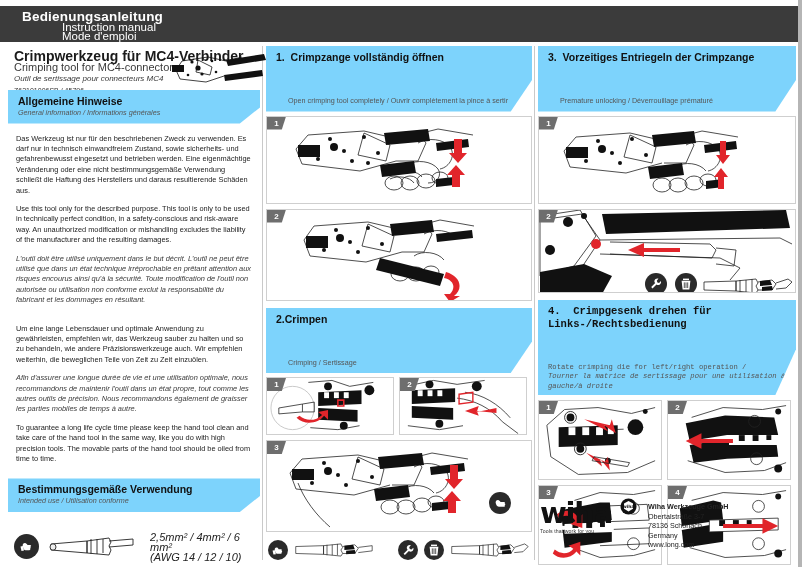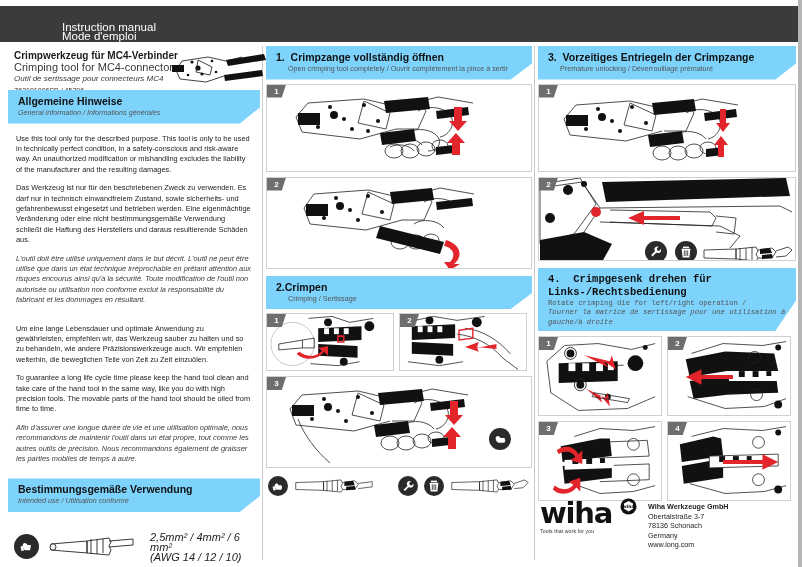--- a/index.html
+++ b/index.html
@@ -18,21 +18,21 @@
   .col1{left:8px;width:252px;}
   .col2{left:266px;width:266px;}
   .col3{left:538px;width:258px;}
   .vline{position:absolute;top:46px;width:1px;height:514px;background:#c9c9c9;}
 
   
   .sechead{position:relative;background:#7dd3fc;padding:5px 10px 6px 10px;
     clip-path:polygon(0 0, 100% 0, 100% 52%, 92% 100%, 0 100%);}
   .sechead .t{font-size:10.5px;font-weight:bold;color:#111;line-height:13px;}
   .sechead .s{font-size:7.2px;color:#555;line-height:9.5px;font-style:italic;}
-  .sechead .s.nonital{font-style:normal;}
+  .sechead .s.nonital{font-style:normal;margin-top:32px;}
 
   
   .txt{font-size:7.4px;line-height:10.4px;color:#222;margin:0 0 8px 0;}
   .txt.it{font-style:italic;color:#3a3a3a;}
   .pad{padding:10px 8px 0 8px;}
 
   
   .userow{display:flex;align-items:center;padding:8px 6px;gap:8px;}
   .badge{width:25px;height:25px;border-radius:50%;background:#2a2a2a;flex:0 0 25px;position:relative;}
   .badge svg{position:absolute;left:3px;top:3px;}
@@ -58,32 +58,33 @@
   .addr{font-size:7.2px;line-height:9.6px;color:#222;padding-top:4px;}
   .addr .n{font-weight:bold;}
   .hexmark{display:inline-block;vertical-align:8px;margin-left:3px;}
 </style>
 </head>
 <body>
 
 <div class="page">
 
   <div class="banner">
+    <div class="b1">Bedienungsanleitung</div>
     <div class="b2">Instruction manual</div>
     <div class="b3">Mode d'emploi</div>
   </div>
 
   <div class="vline" style="left:262px;"></div>
   <div class="vline" style="left:534px;"></div>
 
   <div class="col col1">
 
     <div style="position:relative;height:44px;">
       <div style="padding:4px 0 0 6px;">
-        <div style="font-size:10px;font-weight:bold;line-height:12px;">Crimpwerkzeug für MC4-Verbinder</div>
+        <div style="font-size:14px;font-weight:bold;line-height:12px;">Crimpwerkzeug für MC4-Verbinder</div>
         <div style="font-size:11px;color:#3a3a3a;line-height:11px;">Crimping tool for MC4-connectors</div>
         <div style="font-size:8px;color:#3a3a3a;font-style:italic;line-height:11px;">Outil de sertissage pour connecteurs MC4</div>
         <div style="font-size:7px;color:#333;margin-top:3px;">Z62101006SB / 45796</div>
       </div>
 
       <svg width="100" height="42" viewBox="0 0 100 42" style="position:absolute;left:160px;top:2px;">
         <g fill="none" stroke="#111" stroke-width="0.8">
           <path d="M8 22 L14 13 L40 9 L58 13 L74 9"></path>
           <path d="M8 22 L12 31 L38 34 L56 28"></path>
           <path d="M30 12 L44 19 L42 27 L28 24 Z"></path>
@@ -101,27 +102,27 @@
         <path d="M56 27 L94 22 L95 28 L57 33 Z" fill="#111"></path>
       </svg>
     </div>
 
     <div class="sechead">
       <div class="t">Allgemeine Hinweise</div>
       <div class="s">General information / Informations générales</div>
     </div>
 
     <div class="pad">
+      <p class="txt">Das Werkzeug ist nur für den beschriebenen Zweck zu verwenden. Es darf nur in technisch einwandfreiem Zustand, sowie sicherheits- und gefahrenbewusst eingesetzt und betrieben werden. Eine eigenmächtige Veränderung oder eine nicht bestimmungsgemäße Verwendung schließt die Haftung des Herstellers und daraus resultierende Schäden aus.</p>
       <p class="txt">Use this tool only for the described purpose. This tool is only to be used in technically perfect condition, in a safety-conscious and risk-aware way. An unauthorized modification or mishandling excludes the liability of the manufacturer and the resulting damages.</p>
-      <p class="txt">Das Werkzeug ist nur für den beschriebenen Zweck zu verwenden. Es darf nur in technisch einwandfreiem Zustand, sowie sicherheits- und gefahrenbewusst eingesetzt und betrieben werden. Eine eigenmächtige Veränderung oder eine nicht bestimmungsgemäße Verwendung schließt die Haftung des Herstellers und daraus resultierende Schäden aus.</p>
       <p class="txt it">L'outil doit être utilisé uniquement dans le but décrit. L'outil ne peut être utilisé que dans un état technique irréprochable en prêtant attention aux risques encourus ainsi qu'à la sécurité. Toute modification de l'outil non autorisée ou utilisation non conforme exclut la responsabilité du fabricant et les dommages en résultant.</p>
       <div style="height:10px;"></div>
       <p class="txt">Um eine lange Lebensdauer und optimale Anwendung zu gewährleisten, empfehlen wir, das Werkzeug sauber zu halten und so zu behandeln, wie andere Präzisionswerkzeuge auch. Wir empfehlen weiterhin, die beweglichen Teile von Zeit zu Zeit einzuölen.</p>
+      <p class="txt it">Afin d'assurer une longue durée de vie et une utilisation optimale, nous recommandons de maintenir l'outil dans un état propre, tout comme les autres outils de précision. Nous recommandons également de graisser les parties mobiles de temps à autre.</p>
       <p class="txt">To guarantee a long life cycle time please keep the hand tool clean and take care of the hand tool in the same way, like you do with high precision tools. The movable parts of the hand tool should be oiled from time to time.</p>
-      <p class="txt it">Afin d'assurer une longue durée de vie et une utilisation optimale, nous recommandons de maintenir l'outil dans un état propre, tout comme les autres outils de précision. Nous recommandons également de graisser les parties mobiles de temps à autre.</p>
     </div>
 
     <div style="height:6px;"></div>
 
     <div class="sechead">
       <div class="t">Bestimmungsgemäße Verwendung</div>
       <div class="s">Intended use / Utilisation conforme</div>
     </div>
 
     <div style="padding-top:10px;">

